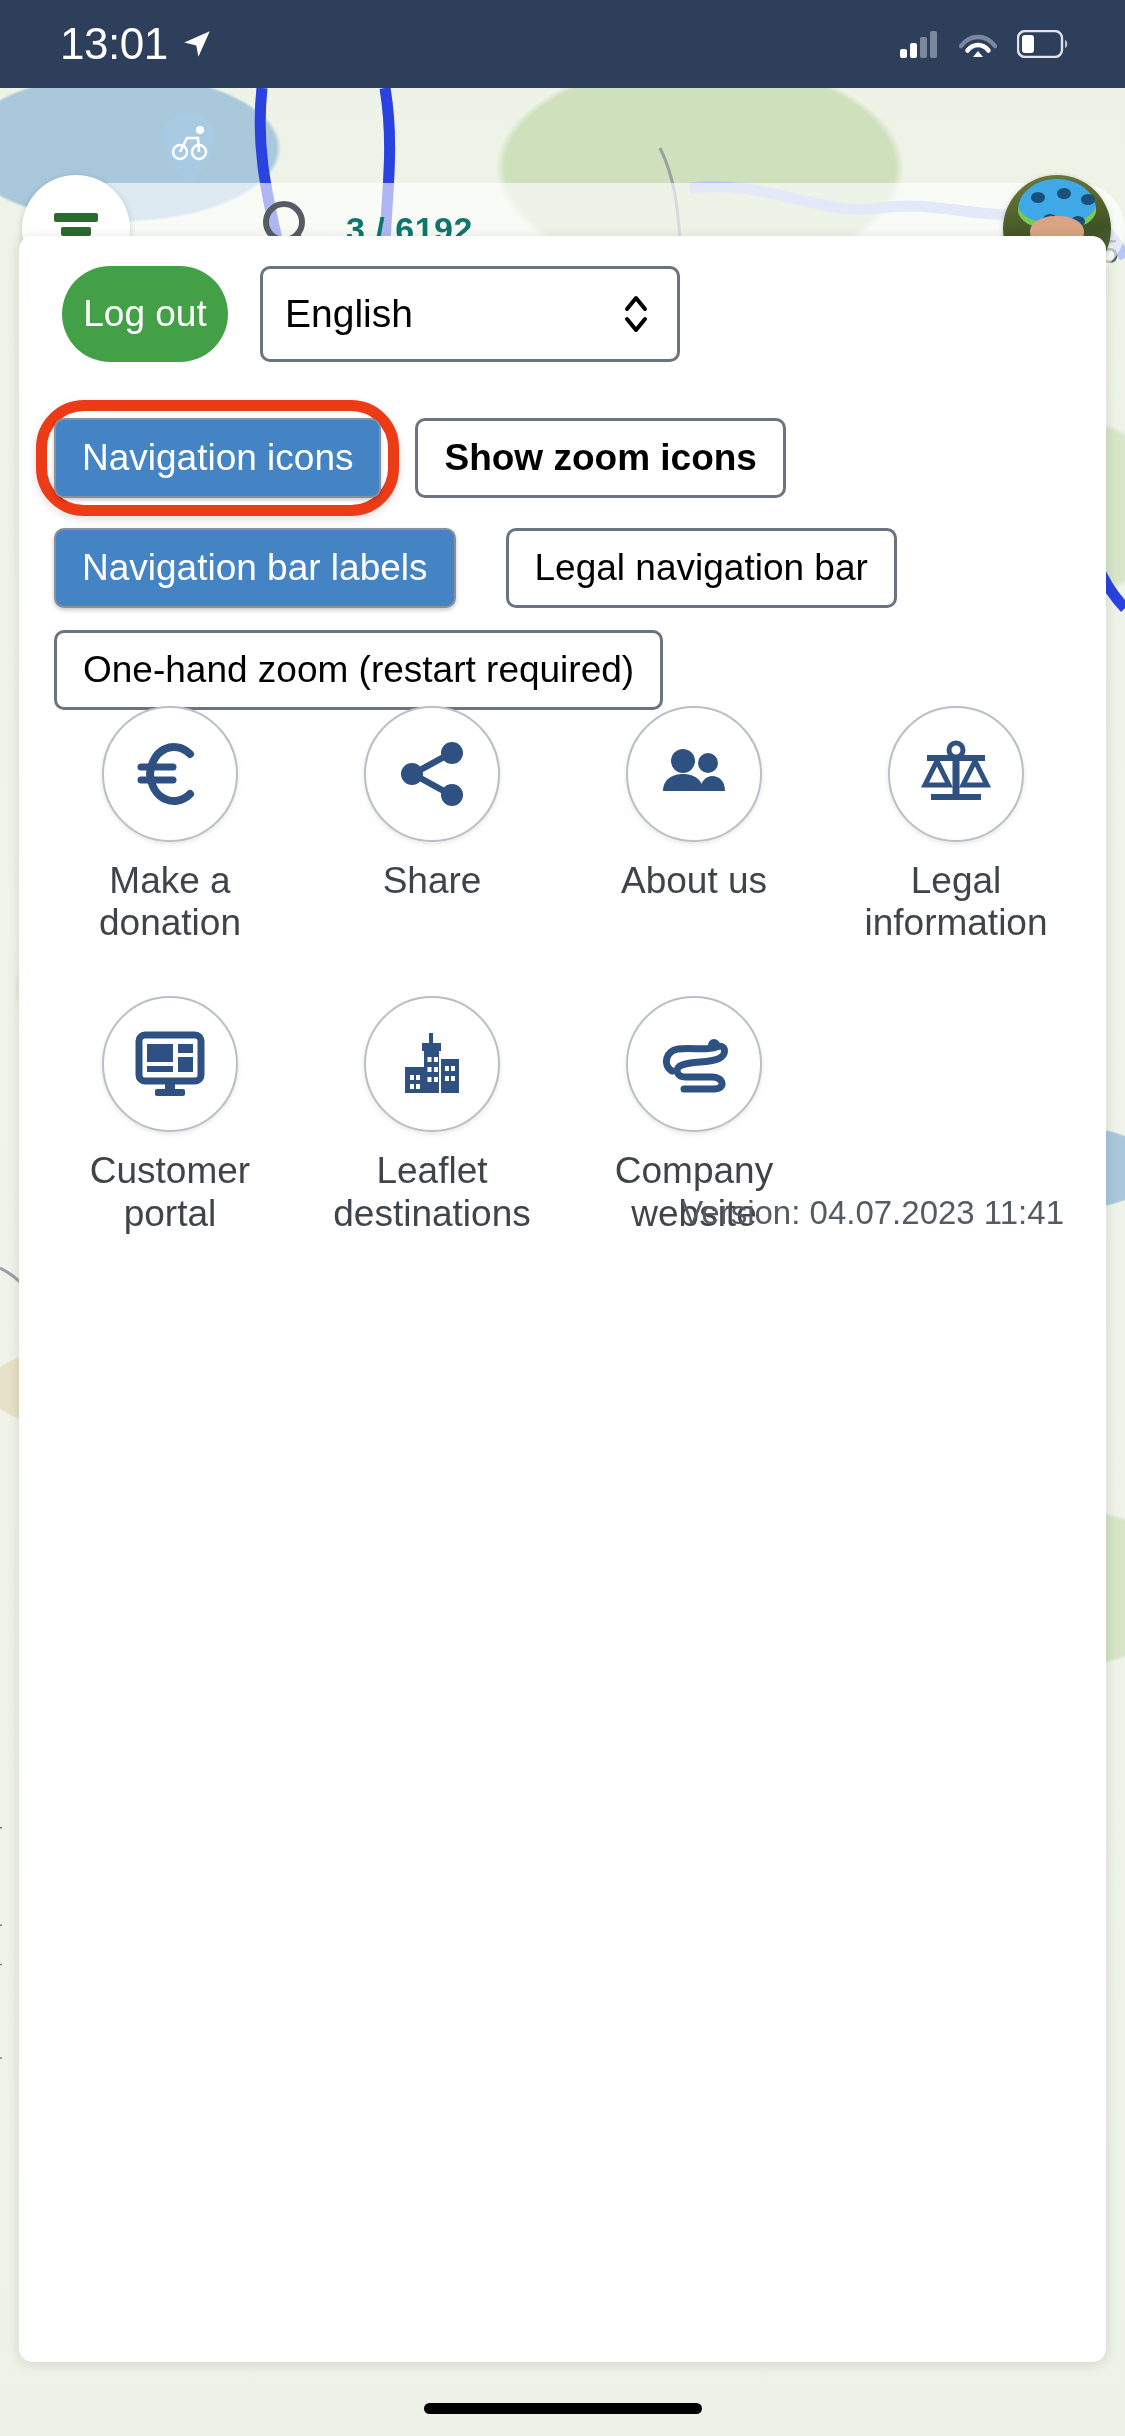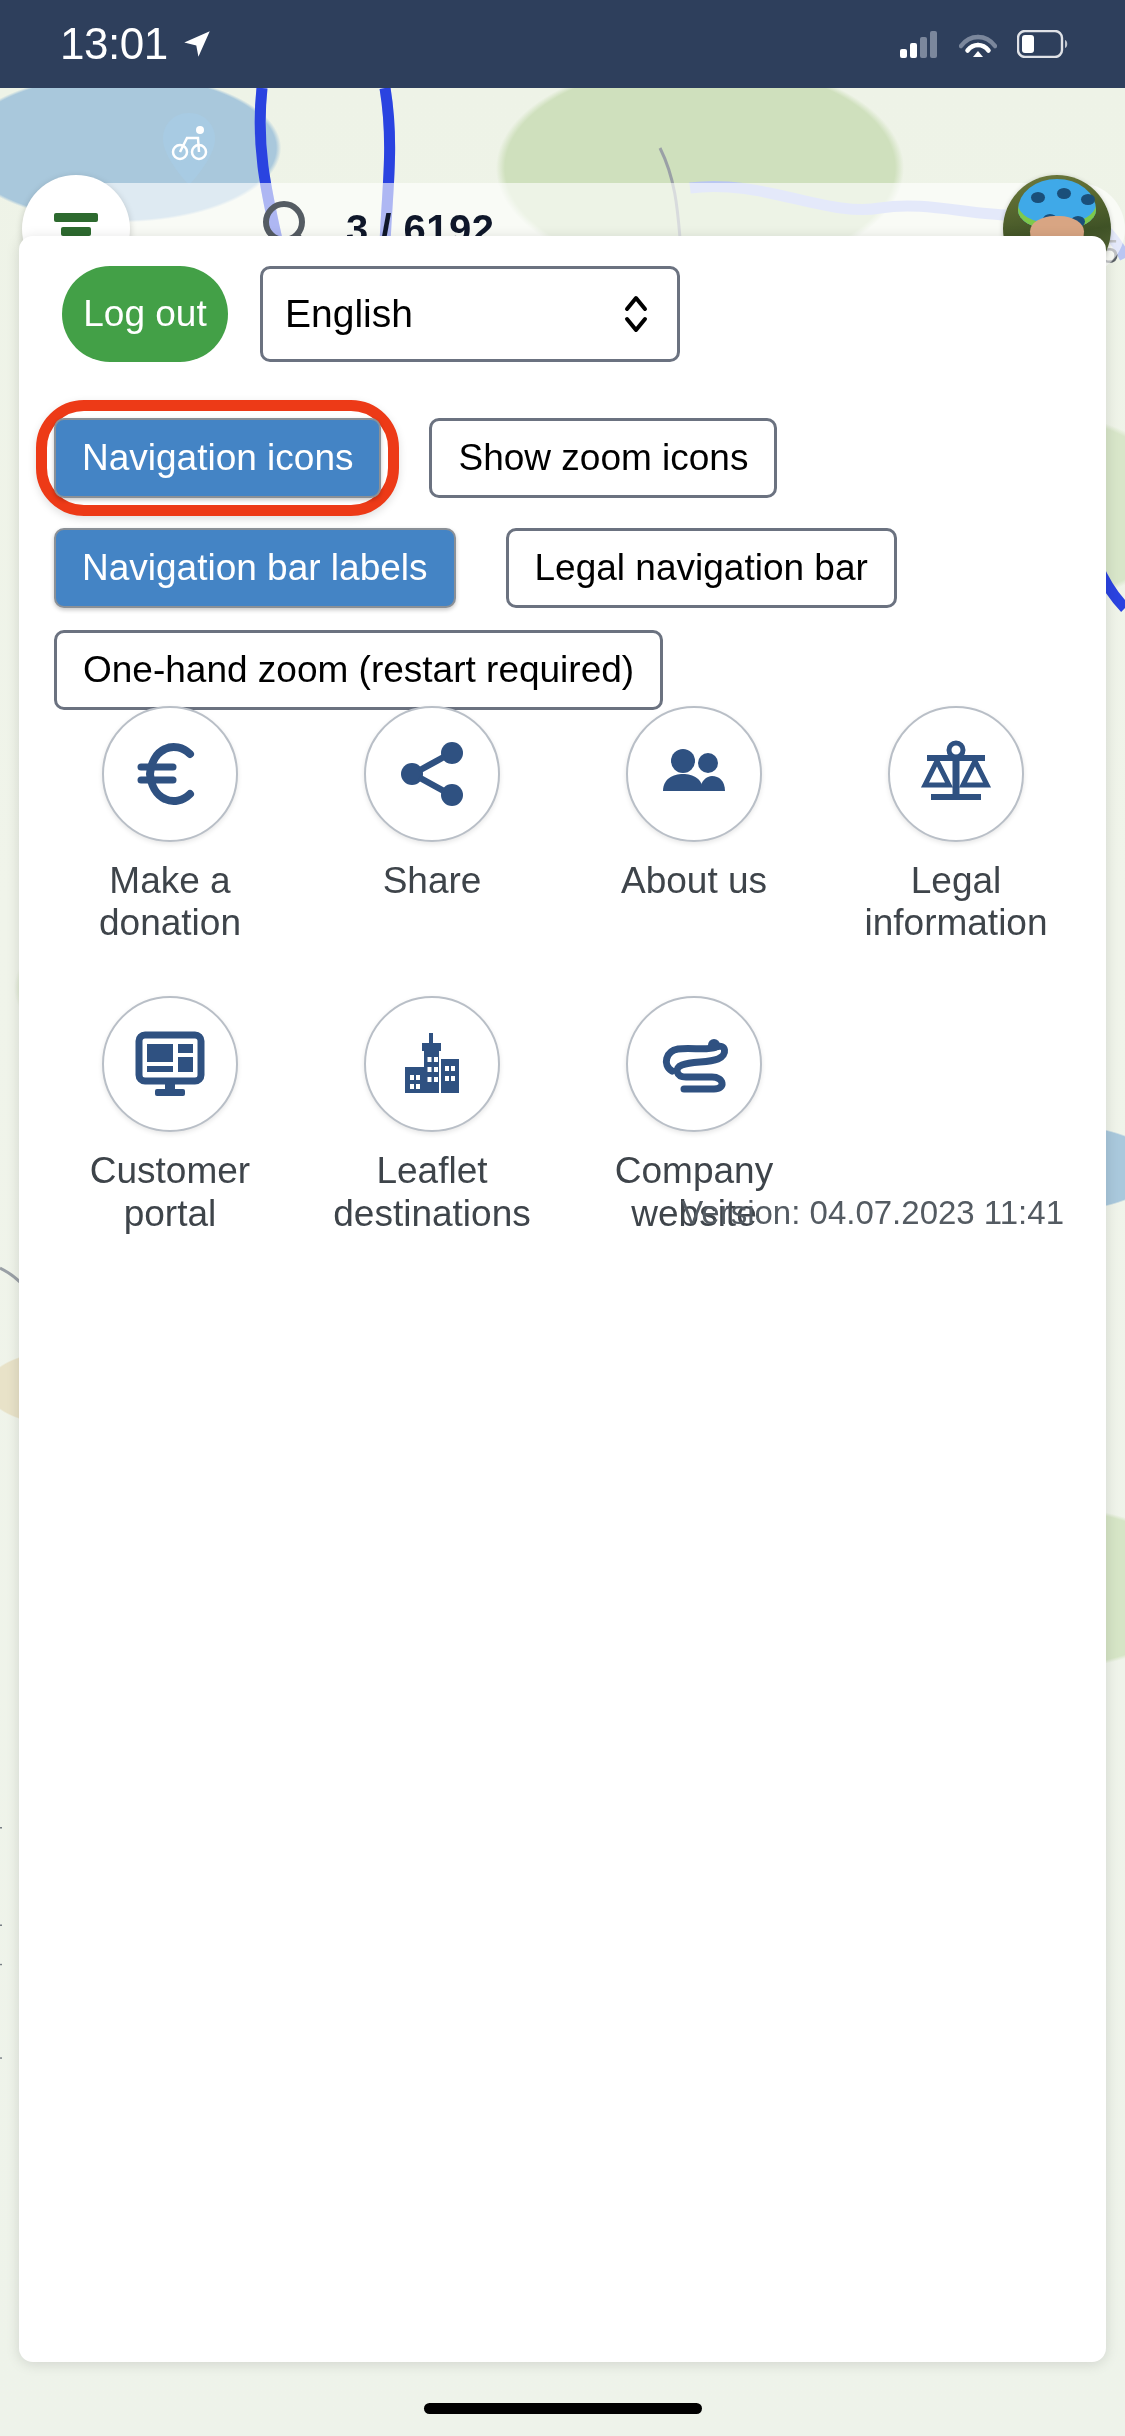--- a/index.html
+++ b/index.html
@@ -89,22 +89,22 @@
     box-shadow: 0 2px 7px rgba(0,0,0,0.18);
     display: flex; align-items: center; justify-content: center;
   }
   .search-group {
     position: absolute;
     left: 258px; top: 183px;
     height: 92px;
     display: flex; align-items: center; gap: 26px;
   }
   .counter-text {
-    font-size: 40px; font-weight: 700;
-    color: #0f172a; letter-spacing: 0.5px;
+    font-size: 34px; font-weight: 700;
+    color: #0f766e; letter-spacing: 0.5px;
   }
   .avatar-nav {
     position: absolute;
     right: 14px; top: 175px;
     width: 108px; height: 108px;
     border-radius: 50%;
     overflow: hidden;
     box-shadow: 0 1px 5px rgba(0,0,0,0.2);
   }
 
@@ -381,21 +381,21 @@
           <path d="M8 29 L17 40 L26 29" fill="none" stroke="#000" stroke-width="4" stroke-linecap="round" stroke-linejoin="round"></path>
         </svg>
       </div>
     </div>
 
     <div class="toggles">
       <div class="tgl-row">
         <span class="highlight-ring">
           <button class="tgl on">Navigation icons</button>
         </span>
-        <button class="tgl off" style="margin-left:30px;">Show zoom icons</button>
+        <button class="tgl off" style="margin-left:16px;font-weight:bold;">Show zoom icons</button>
       </div>
       <div class="tgl-row" style="margin-top:30px;gap:32px;">
         <button class="tgl on">Navigation bar labels</button>
         <button class="tgl off" style="margin-left:18px;">Legal navigation bar</button>
       </div>
       <div class="tgl-row" style="margin-top:12px;">
         <button class="tgl off">One-hand zoom (restart required)</button>
       </div>
     </div>
 

